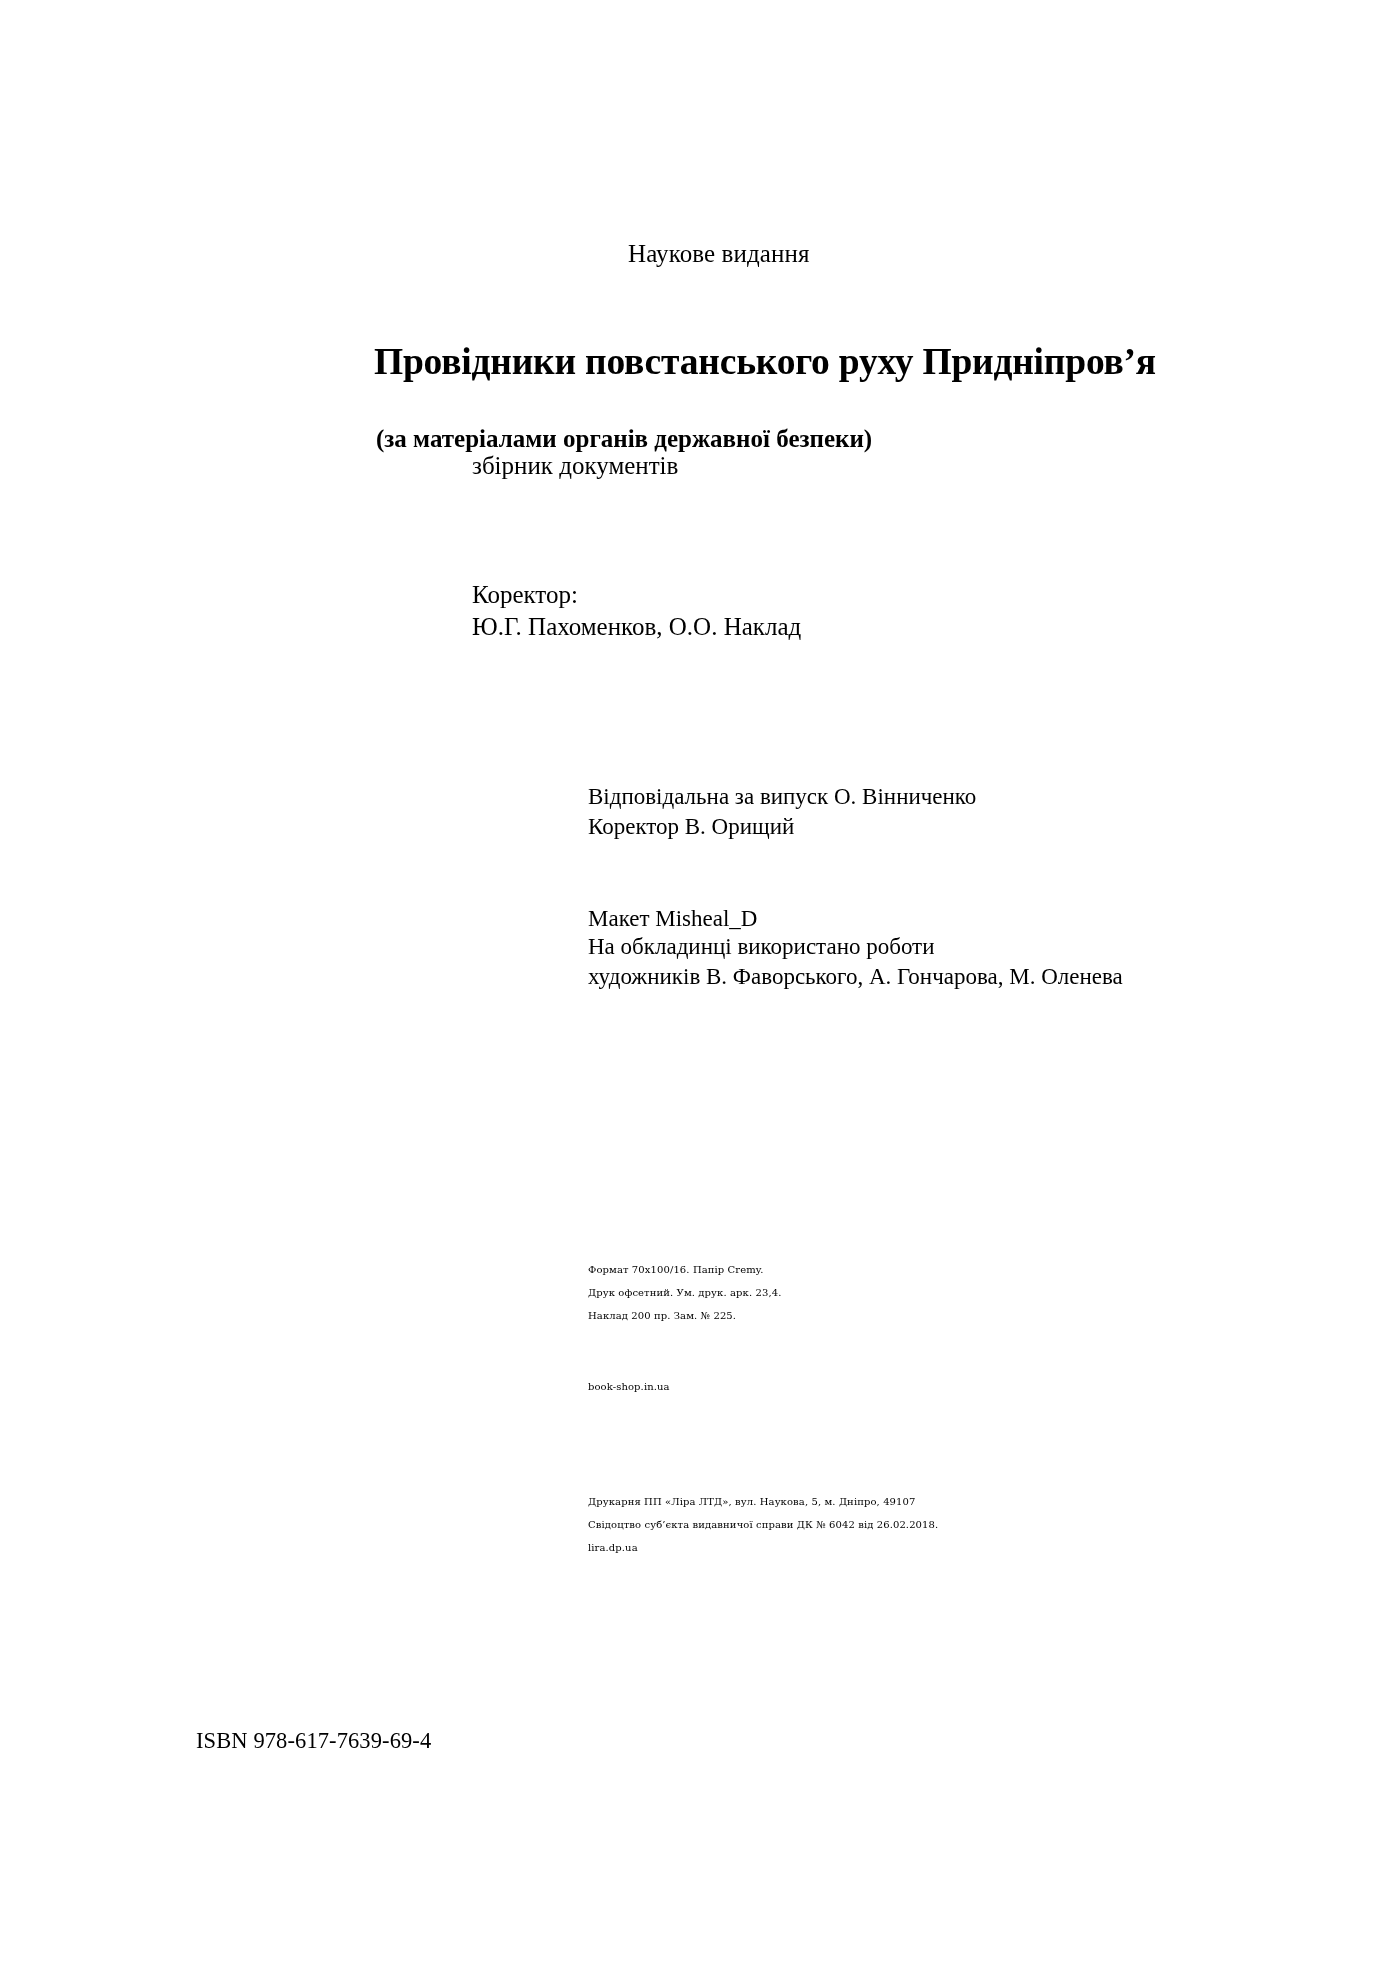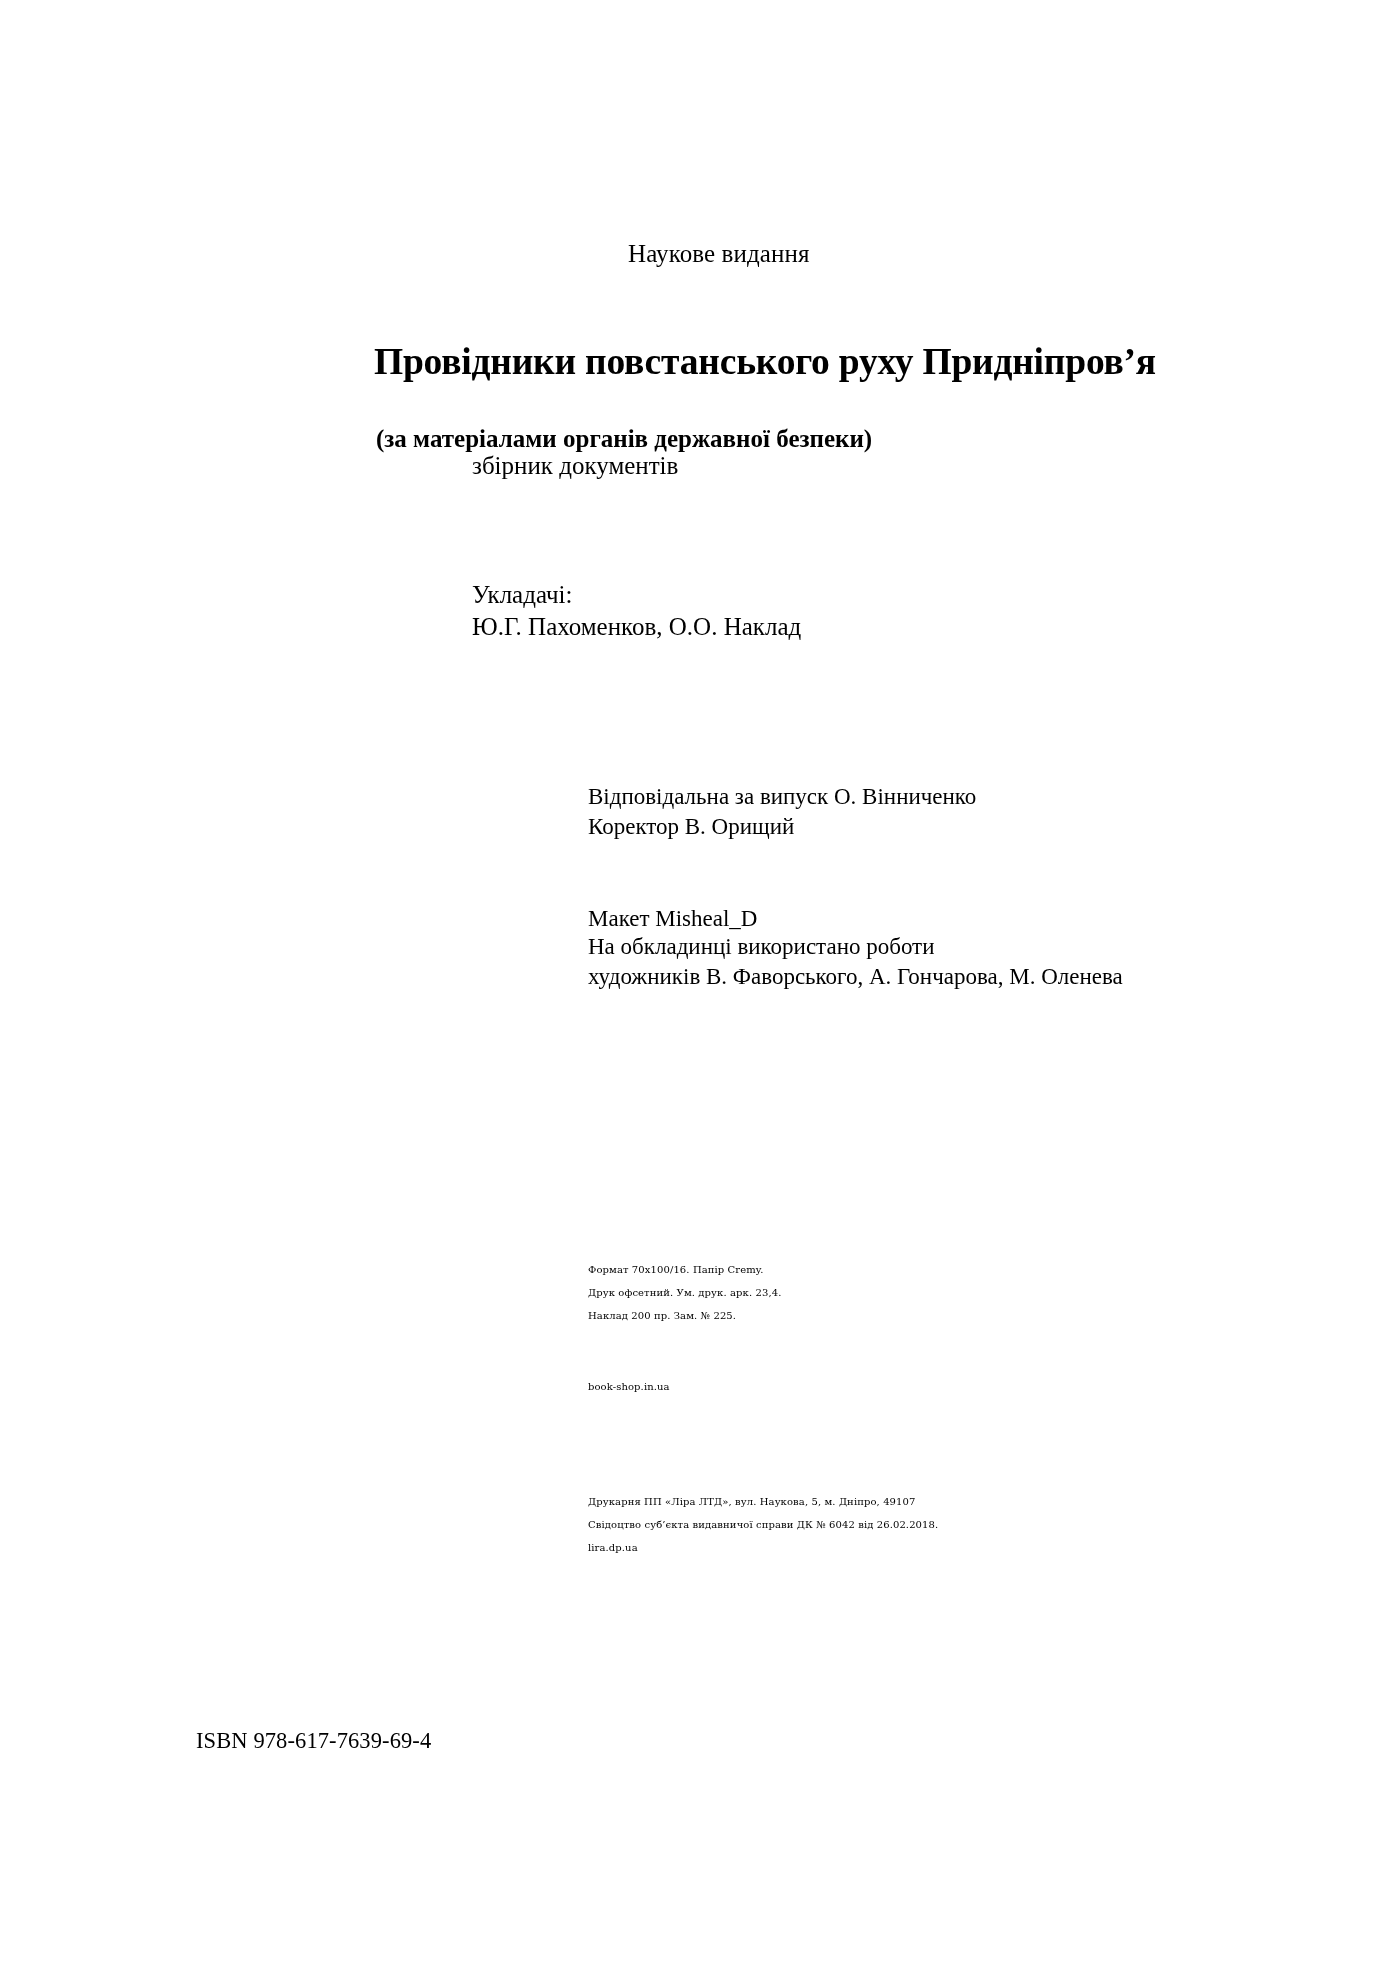--- a/index.html
+++ b/index.html
@@ -83,21 +83,21 @@
 </head>
 <body>
 
 <div class="abs series-label">Наукове видання</div>
 
 <div class="abs title">Провідники повстанського руху Придніпров’я</div>
 <div class="abs subtitle">(за матеріалами органів державної безпеки)</div>
 
 <div class="abs genre">збірник документів</div>
 
-<div class="abs compilers-label">Укладачі:</div>
+<div class="abs compilers-label">Коректор:</div>
 <div class="abs compilers-names">Ю.Г. Пахоменков, О.О. Наклад</div>
 
 <div class="abs credits credits-1">Відповідальна за випуск О. Вінниченко</div>
 <div class="abs credits credits-2">Коректор В. Орищий</div>
 <div class="abs credits credits-3">Макет Misheal_D</div>
 <div class="abs credits credits-4">На обкладинці використано роботи</div>
 <div class="abs credits credits-5">художників В. Фаворського, А. Гончарова, М. Оленева</div>
 
 <div class="abs imprint imprint-block-1">
   <div>Формат 70x100/16. Папір Cremy.</div>

